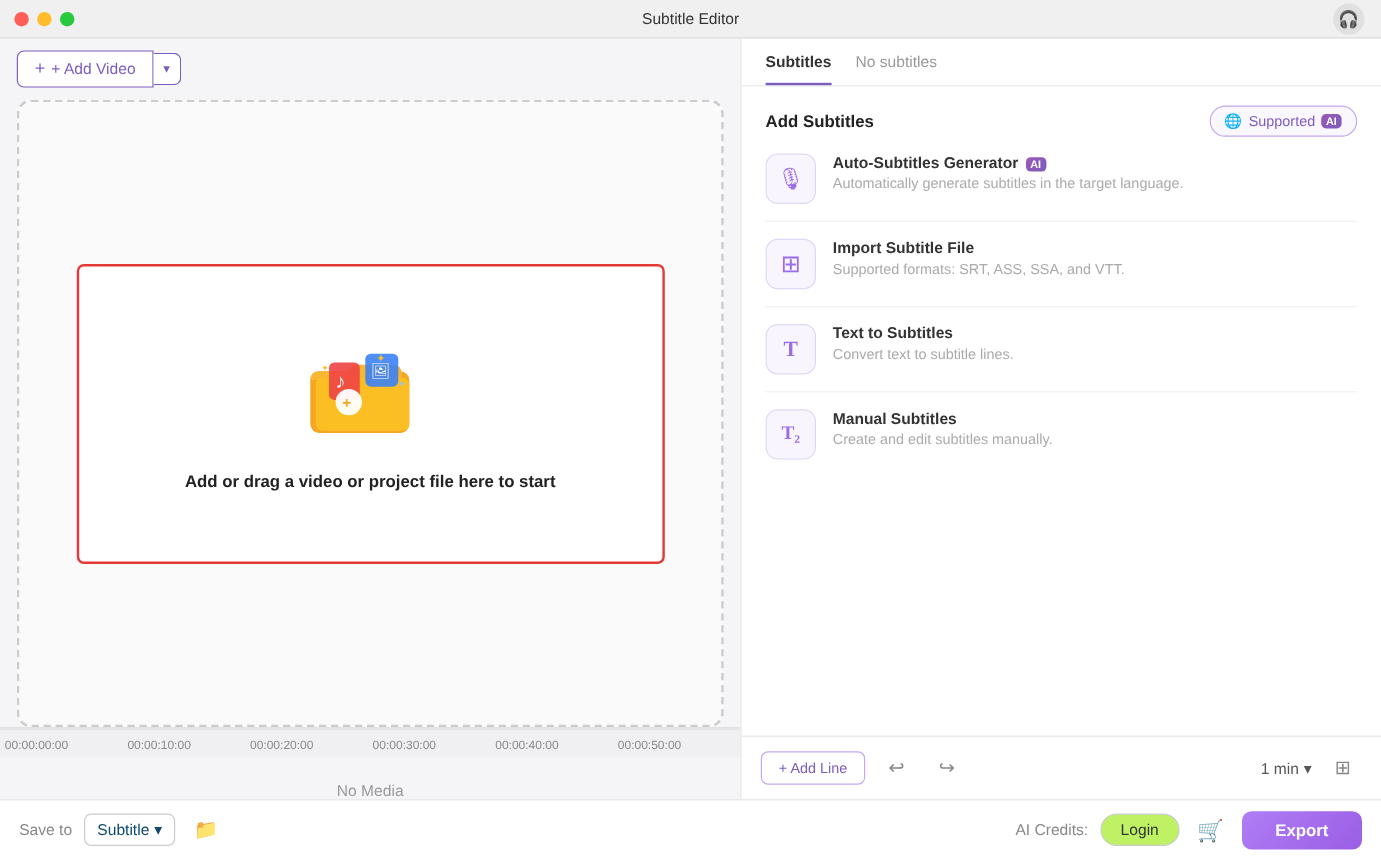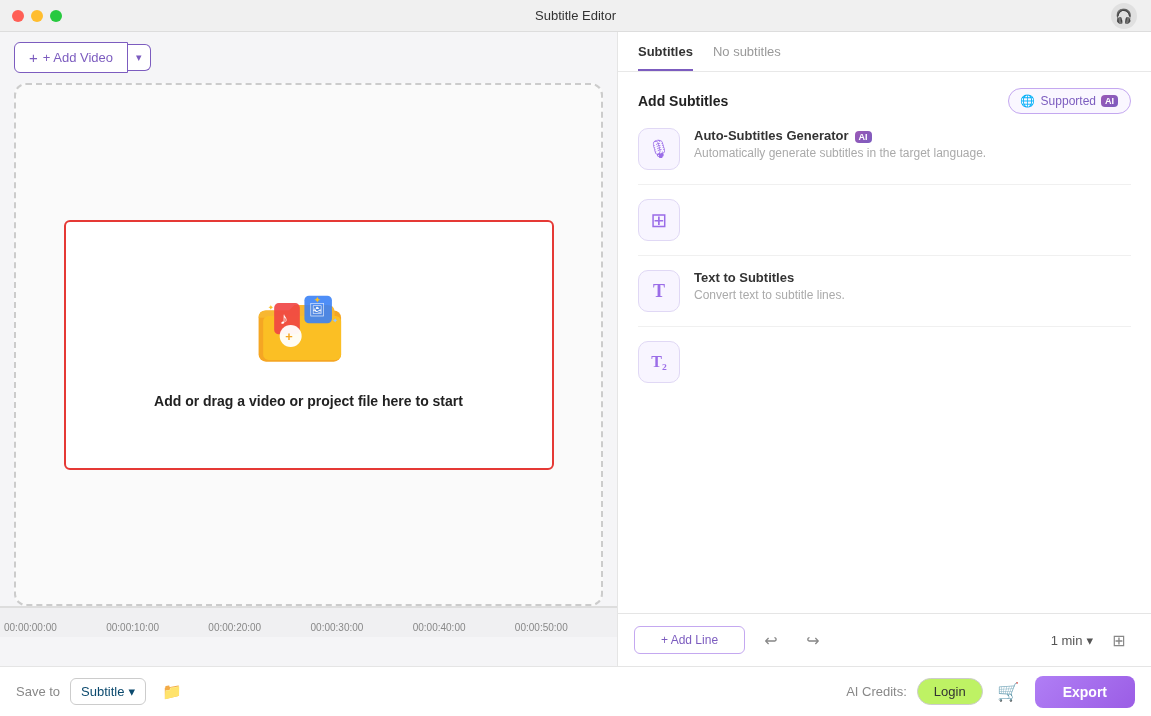--- a/index.html
+++ b/index.html
@@ -311,21 +311,21 @@
       display: flex;
       align-items: center;
       gap: 10px;
     }
     .add-line-btn {
       display: flex;
       align-items: center;
       gap: 5px;
       border: 1.5px solid #c4a8f0;
       border-radius: 6px;
-      padding: 6px 26px;
+      padding: 6px 14px;
       background: #fff;
       color: #7c5cbf;
       font-size: 12px;
       cursor: pointer;
     }
     .icon-btn {
       width: 32px;
       height: 32px;
       border-radius: 6px;
       background: transparent;
@@ -500,20 +500,23 @@
       <div class="timeline-ruler">
         <div class="timeline-marks">
           <span class="timeline-mark">00:00:00:00</span>
           <span class="timeline-mark">00:00:10:00</span>
           <span class="timeline-mark">00:00:20:00</span>
           <span class="timeline-mark">00:00:30:00</span>
           <span class="timeline-mark">00:00:40:00</span>
           <span class="timeline-mark">00:00:50:00</span>
         </div>
       </div>
+      <div class="timeline-media-area">
+        <span class="no-media-text">No Media</span>
+      </div>
     </div>
 
   </div>
 
   <div class="right-panel">
 
     <div class="right-tabs">
       <div class="right-tab active">
         <span>Subtitles</span>
       </div>
@@ -543,37 +546,49 @@
             <span class="ai-badge">AI</span>
           </div>
           <span class="option-desc">Automatically generate subtitles in the target language.</span>
         </div>
       </div>
 
       <div class="subtitle-option">
         <div class="option-icon-box">
           <span style="font-size:20px;font-weight:300;">⊞</span>
         </div>
+        <div class="option-text-wrap">
+          <div class="option-title-row">
+            <span class="option-title">Import Subtitle File</span>
+          </div>
+          <span class="option-desc">Supported formats: SRT, ASS, SSA, and VTT.</span>
+        </div>
       </div>
 
       <div class="subtitle-option">
         <div class="option-icon-box">
           <span style="font-size:18px;font-weight:700;font-family:serif;">T</span>
         </div>
         <div class="option-text-wrap">
           <div class="option-title-row">
             <span class="option-title">Text to Subtitles</span>
           </div>
           <span class="option-desc">Convert text to subtitle lines.</span>
         </div>
       </div>
 
       <div class="subtitle-option">
         <div class="option-icon-box">
           <span style="font-size:16px;font-weight:700;font-family:serif;">T₂</span>
+        </div>
+        <div class="option-text-wrap">
+          <div class="option-title-row">
+            <span class="option-title">Manual Subtitles</span>
+          </div>
+          <span class="option-desc">Create and edit subtitles manually.</span>
         </div>
       </div>
 
     </div>
 
     <div class="action-bar">
       <button class="add-line-btn">
         <span>+ Add Line</span>
       </button>
       <button class="icon-btn">

